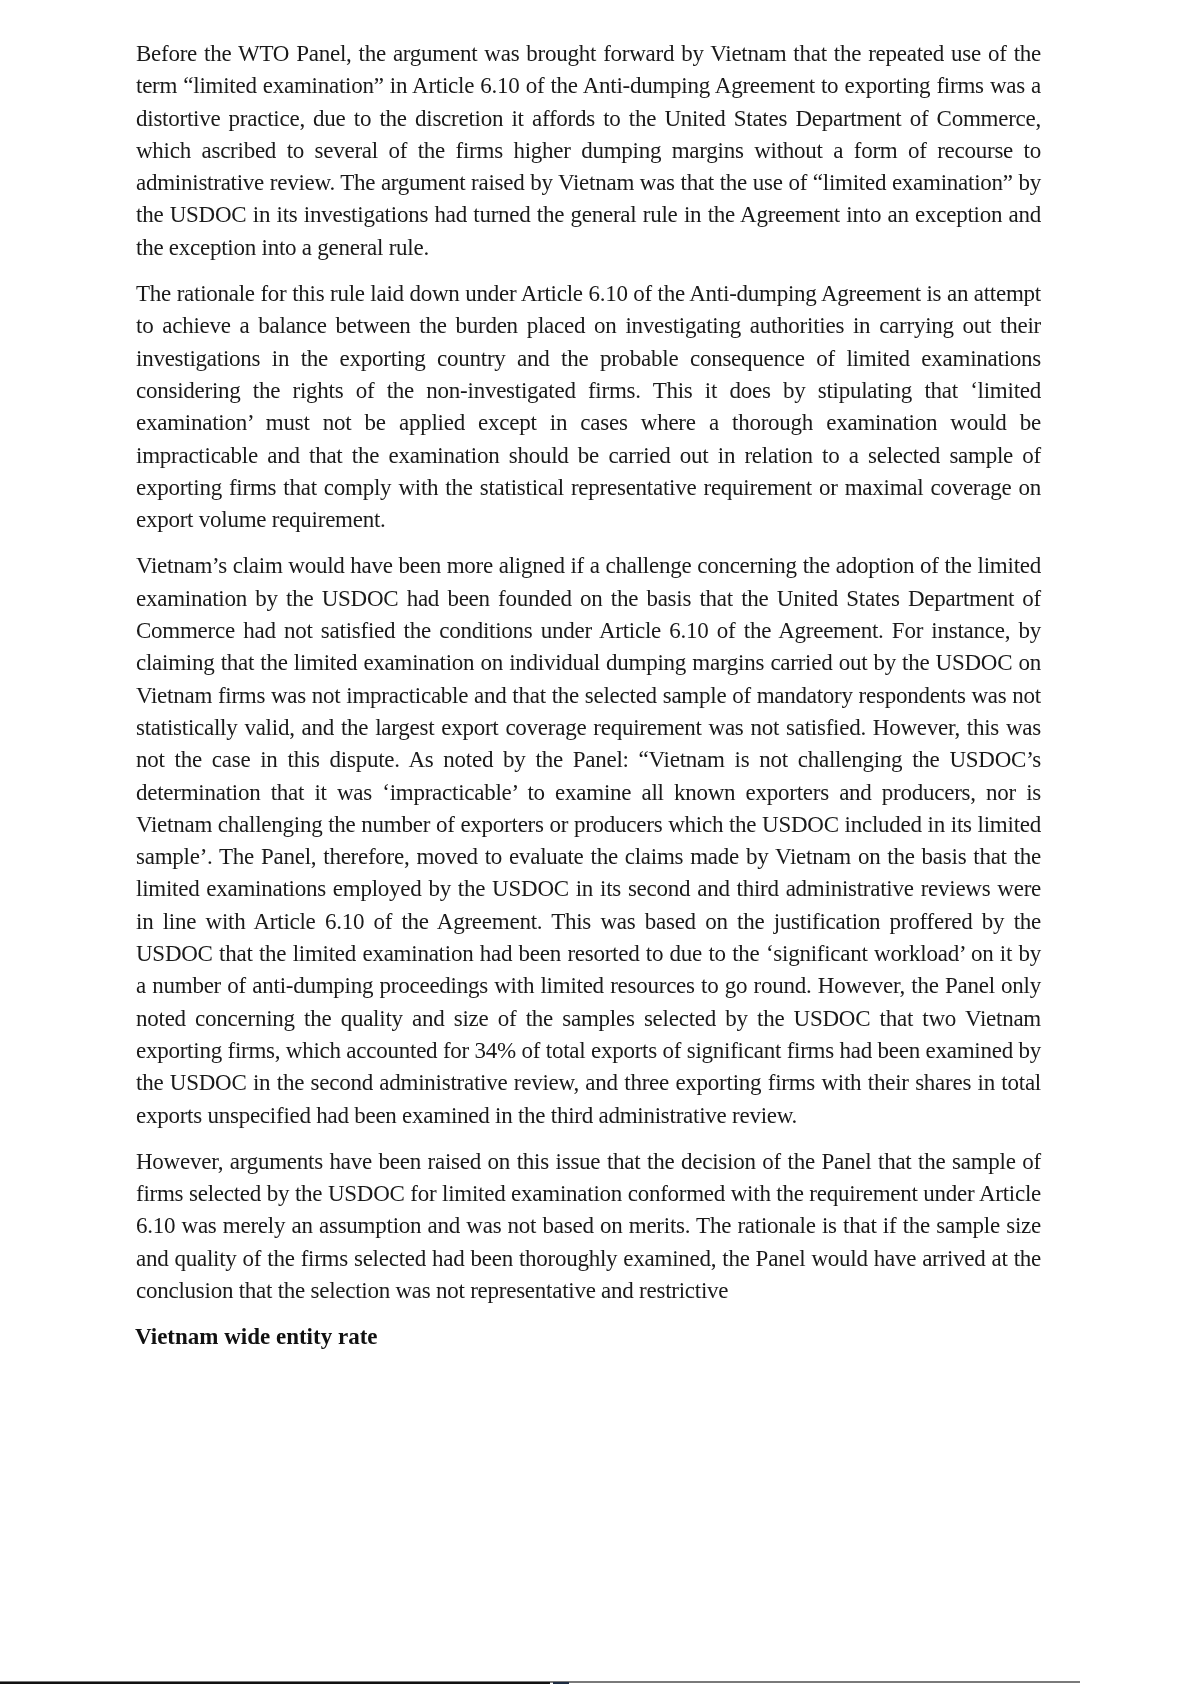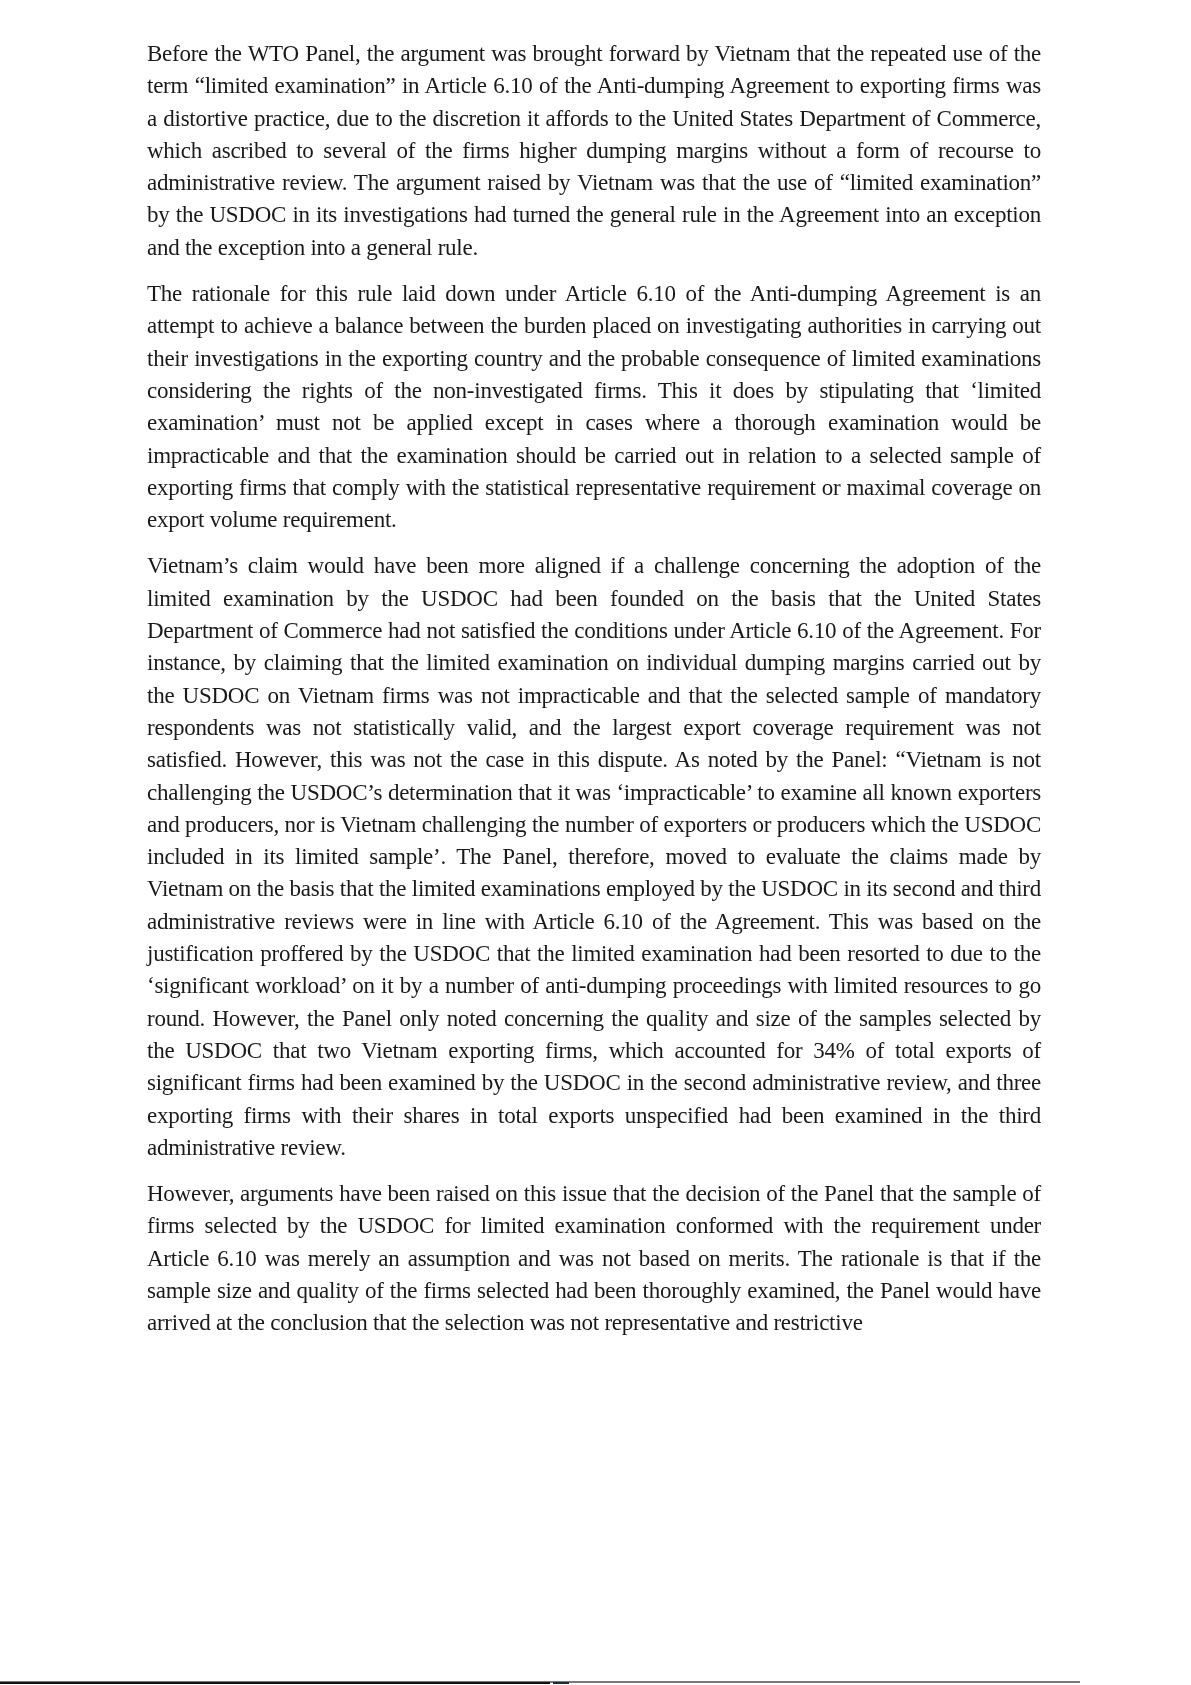--- a/index.html
+++ b/index.html
@@ -11,21 +11,21 @@
       font-family: "Liberation Serif", serif;
       color: #1a1a1a;
     }
     .page {
       position: absolute;
       left: 135px;
       top: 38px;
       width: 906px;
     }
     .para {
-      margin: 0 0 14px 12px;
+      margin: 0 0 14px 1px;
       font-size: 23px;
       line-height: 32.3px;
       text-align: justify;
       letter-spacing: -0.25px;
     }
     .heading {
       margin: 0;
       font-size: 23px;
       line-height: 32px;
       font-weight: bold;
@@ -57,18 +57,19 @@
     }
   </style>
 </head>
 <body>
 
 <div class="page">
   <p class="para">Before the WTO Panel, the argument was brought forward by Vietnam that the repeated use of the term “limited examination” in Article 6.10 of the Anti-dumping Agreement to exporting firms was a distortive practice, due to the discretion it affords to the United States Department of Commerce, which ascribed to several of the firms higher dumping margins without a form of recourse to administrative review. The argument raised by Vietnam was that the use of “limited examination” by the USDOC in its investigations had turned the general rule in the Agreement into an exception and the exception into a general rule.</p>
   <p class="para">The rationale for this rule laid down under Article 6.10 of the Anti-dumping Agreement is an attempt to achieve a balance between the burden placed on investigating authorities in carrying out their investigations in the exporting country and the probable consequence of limited examinations considering the rights of the non-investigated firms. This it does by stipulating that ‘limited examination’ must not be applied except in cases where a thorough examination would be impracticable and that the examination should be carried out in relation to a selected sample of exporting firms that comply with the statistical representative requirement or maximal coverage on export volume requirement.</p>
   <p class="para">Vietnam’s claim would have been more aligned if a challenge concerning the adoption of the limited examination by the USDOC had been founded on the basis that the United States Department of Commerce had not satisfied the conditions under Article 6.10 of the Agreement. For instance, by claiming that the limited examination on individual dumping margins carried out by the USDOC on Vietnam firms was not impracticable and that the selected sample of mandatory respondents was not statistically valid, and the largest export coverage requirement was not satisfied. However, this was not the case in this dispute. As noted by the Panel: “Vietnam is not challenging the USDOC’s determination that it was ‘impracticable’ to examine all known exporters and producers, nor is Vietnam challenging the number of exporters or producers which the USDOC included in its limited sample’. The Panel, therefore, moved to evaluate the claims made by Vietnam on the basis that the limited examinations employed by the USDOC in its second and third administrative reviews were in line with Article 6.10 of the Agreement. This was based on the justification proffered by the USDOC that the limited examination had been resorted to due to the ‘significant workload’ on it by a number of anti-dumping proceedings with limited resources to go round. However, the Panel only noted concerning the quality and size of the samples selected by the USDOC that two Vietnam exporting firms, which accounted for 34% of total exports of significant firms had been examined by the USDOC in the second administrative review, and three exporting firms with their shares in total exports unspecified had been examined in the third administrative review.</p>
   <p class="para">However, arguments have been raised on this issue that the decision of the Panel that the sample of firms selected by the USDOC for limited examination conformed with the requirement under Article 6.10 was merely an assumption and was not based on merits. The rationale is that if the sample size and quality of the firms selected had been thoroughly examined, the Panel would have arrived at the conclusion that the selection was not representative and restrictive</p>
+  <h3 class="heading">Vietnam wide entity rate</h3>
 </div>
 
 <div class="bottom-edge">
   <div class="dark"></div>
   <div class="mark"></div>
 </div>
 
 </body></html>

